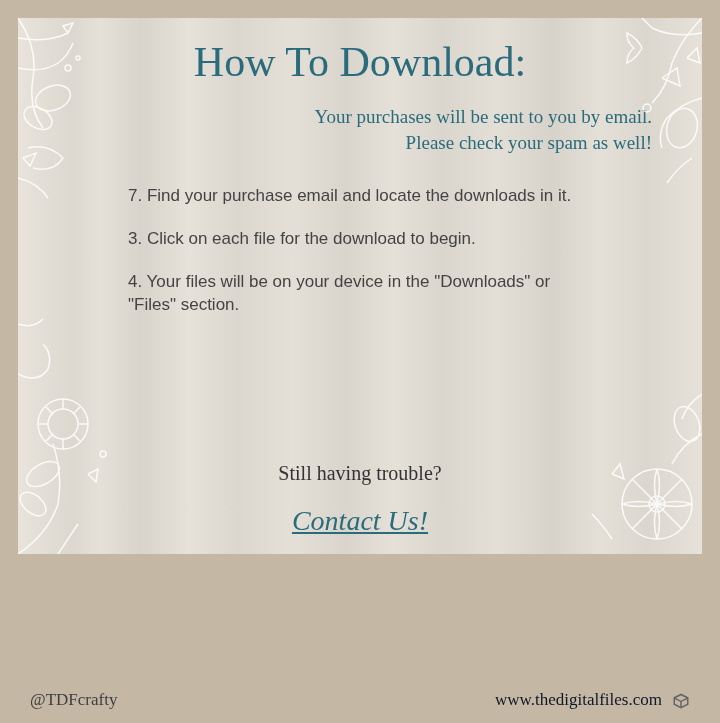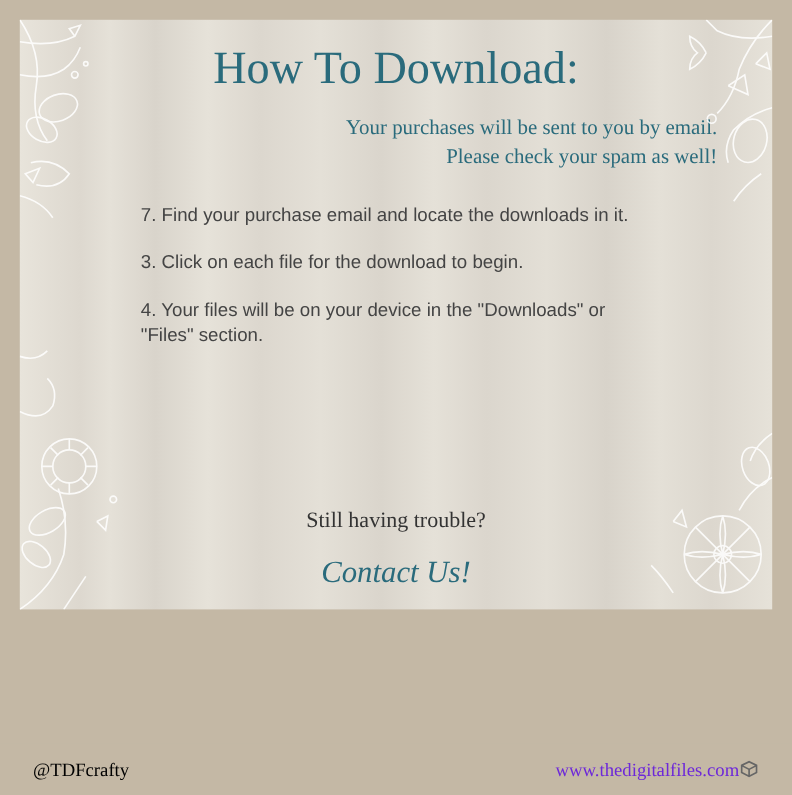--- a/index.html
+++ b/index.html
@@ -109,20 +109,21 @@
       font-family: Georgia, serif;
     }
     
     .contact-us {
       font-size: 28px;
       color: #2a6b7c;
       text-align: center;
       font-style: italic;
       font-family: 'Brush Script MT', cursive;
       margin-bottom: 2px;
+      text-decoration: underline;
     }
     
     .emails {
       font-size: 16px;
       color: #2a6b7c;
       text-align: center;
       font-family: Arial, sans-serif;
     }
     
     .footer {
@@ -133,30 +134,31 @@
       height: 47px;
       background: #c4b8a5;
       display: flex;
       justify-content: space-between;
       align-items: center;
       padding: 0 30px;
     }
     
     .footer-left {
       font-size: 17px;
-      color: #000000;
+      color: #404040;
       font-family: Georgia, serif;
     }
     
     .footer-right {
       font-size: 17px;
-      color: #6d28d9;
+      color: #0f172a;
       font-family: Georgia, serif;
       display: flex;
-      align-items: flex-start;
+      align-items: flex-end;
+      gap: 10px;
     }
     
     .box-icon {
       width: 18px;
       height: 18px;
       display: inline-block;
     }
   </style>
 </head>
 <body>

